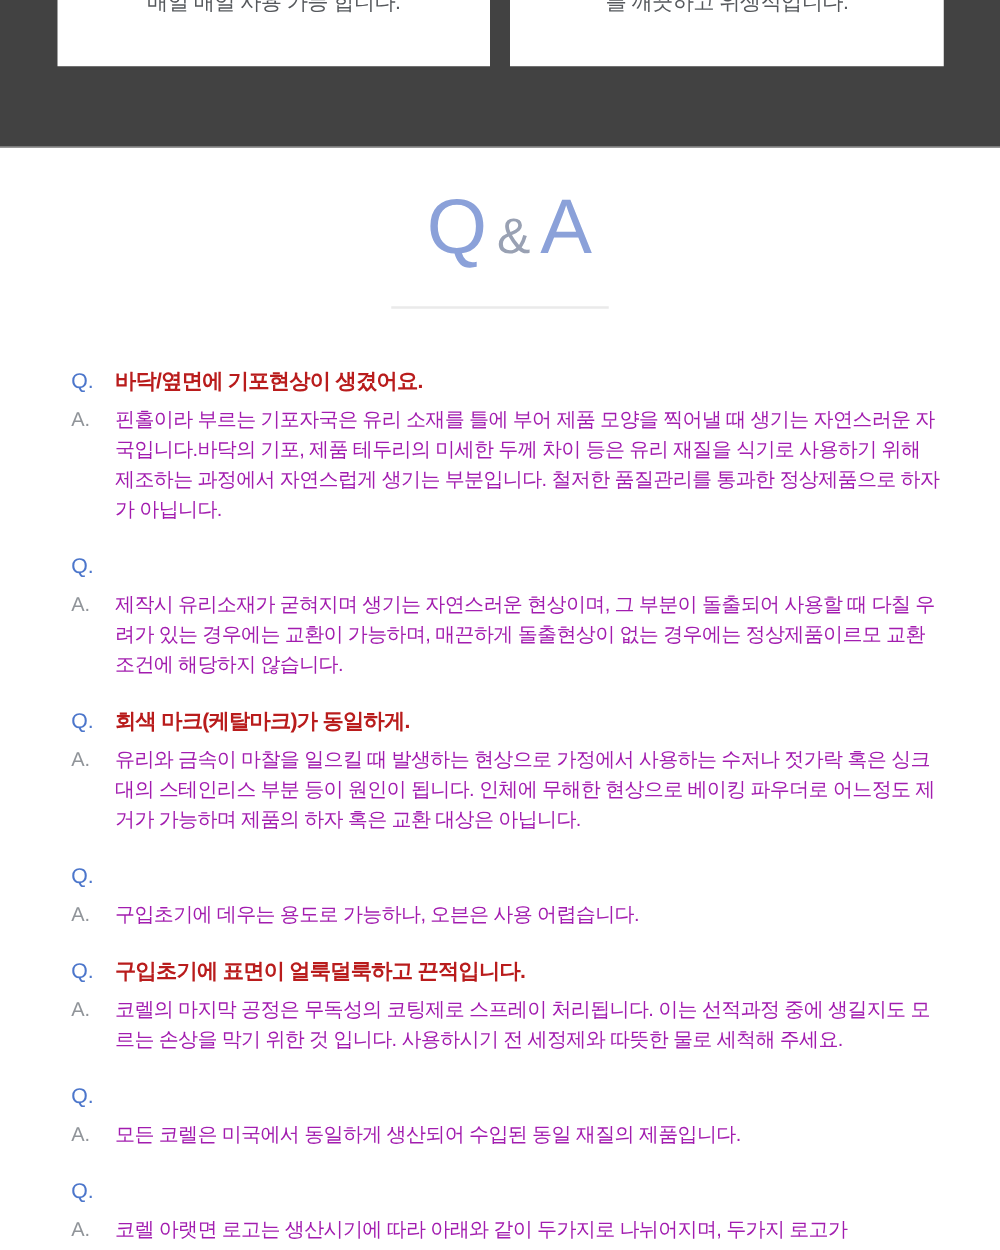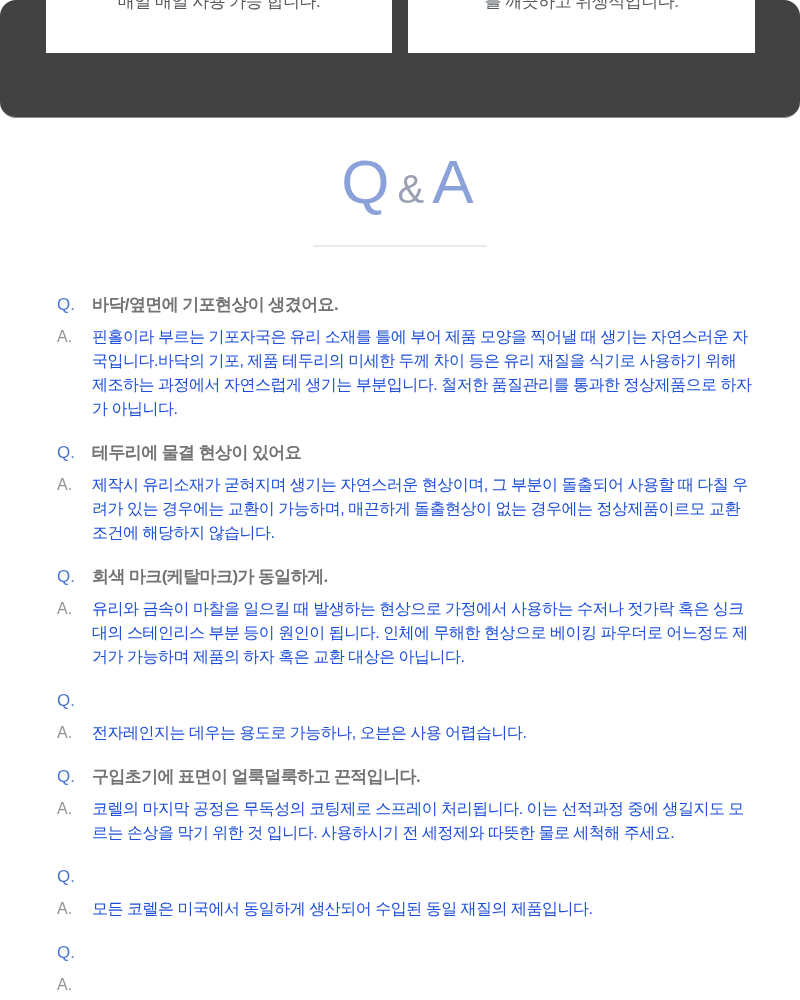--- a/index.html
+++ b/index.html
@@ -11,21 +11,20 @@
     position: relative;
   }
 
   
   .banner {
     position: relative;
     height: 118px;
     background: #424242;
     border-bottom: 1px solid #8f8f8f;
     overflow: hidden;
-    border-radius: 16px;
   }
   .benefit-card {
     position: absolute;
     top: -60px;
     height: 113px;
     background: #ffffff;
     display: flex;
     align-items: flex-end;
     justify-content: center;
   }
@@ -76,39 +75,39 @@
     margin-bottom: 10px;
   }
   .q-label {
     flex: 0 0 35px;
     color: #4c76cb;
     font-size: 17px;
     font-weight: 500;
     line-height: 20px;
   }
   .q-text {
-    color: #737373;
+    color: #b91c1c;
     font-size: 17px;
     font-weight: 700;
     line-height: 20px;
     letter-spacing: -0.6px;
   }
   .a-row {
     display: flex;
     align-items: flex-start;
   }
   .a-label {
     flex: 0 0 35px;
     color: #909499;
     font-size: 16px;
     font-weight: 400;
     line-height: 24px;
   }
   .a-text {
-    color: #1d4ed8;
+    color: #a21caf;
     font-size: 16px;
     font-weight: 400;
     line-height: 24px;
     letter-spacing: -0.5px;
     max-width: 660px;
   }
 </style>
 </head>
 <body>
 
@@ -133,21 +132,20 @@
     </div>
     <div class="a-row">
       <span class="a-label">A.</span>
       <span class="a-text">핀홀이라 부르는 기포자국은 유리 소재를 틀에 부어 제품 모양을 찍어낼 때 생기는 자연스러운 자국입니다.바닥의 기포, 제품 테두리의 미세한 두께 차이 등은 유리 재질을 식기로 사용하기 위해 제조하는 과정에서 자연스럽게 생기는 부분입니다. 철저한 품질관리를 통과한 정상제품으로 하자가 아닙니다.</span>
     </div>
   </div>
 
   <div class="qa-item">
     <div class="q-row">
       <span class="q-label">Q.</span>
-      <span class="q-text">테두리에 물결 현상이 있어요</span>
     </div>
     <div class="a-row">
       <span class="a-label">A.</span>
       <span class="a-text">제작시 유리소재가 굳혀지며 생기는 자연스러운 현상이며, 그 부분이 돌출되어 사용할 때 다칠 우려가 있는 경우에는 교환이 가능하며, 매끈하게 돌출현상이 없는 경우에는 정상제품이르모 교환 조건에 해당하지 않습니다.</span>
     </div>
   </div>
 
   <div class="qa-item">
     <div class="q-row">
       <span class="q-label">Q.</span>
@@ -158,21 +156,21 @@
       <span class="a-text">유리와 금속이 마찰을 일으킬 때 발생하는 현상으로 가정에서 사용하는 수저나 젓가락 혹은 싱크대의 스테인리스 부분 등이 원인이 됩니다. 인체에 무해한 현상으로 베이킹 파우더로 어느정도 제거가 가능하며 제품의 하자 혹은 교환 대상은 아닙니다.</span>
     </div>
   </div>
 
   <div class="qa-item">
     <div class="q-row">
       <span class="q-label">Q.</span>
     </div>
     <div class="a-row">
       <span class="a-label">A.</span>
-      <span class="a-text">전자레인지는 데우는 용도로 가능하나, 오븐은 사용 어렵습니다.</span>
+      <span class="a-text">구입초기에 데우는 용도로 가능하나, 오븐은 사용 어렵습니다.</span>
     </div>
   </div>
 
   <div class="qa-item">
     <div class="q-row">
       <span class="q-label">Q.</span>
       <span class="q-text">구입초기에 표면이 얼룩덜룩하고 끈적입니다.</span>
     </div>
     <div class="a-row">
       <span class="a-label">A.</span>
@@ -189,16 +187,17 @@
       <span class="a-text">모든 코렐은 미국에서 동일하게 생산되어 수입된 동일 재질의 제품입니다.</span>
     </div>
   </div>
 
   <div class="qa-item">
     <div class="q-row">
       <span class="q-label">Q.</span>
     </div>
     <div class="a-row">
       <span class="a-label">A.</span>
+      <span class="a-text">코렐 아랫면 로고는 생산시기에 따라 아래와 같이 두가지로 나뉘어지며, 두가지 로고가</span>
     </div>
   </div>
 
 </div>
 
 </body></html>

